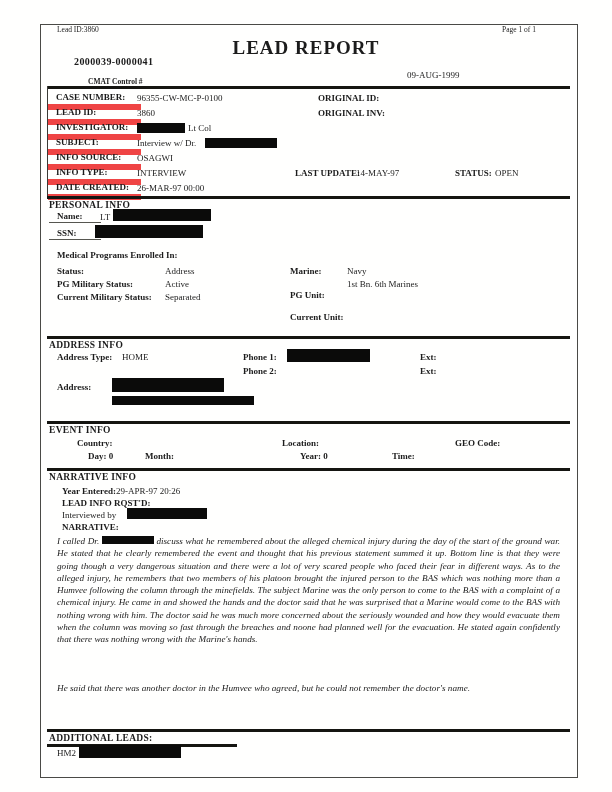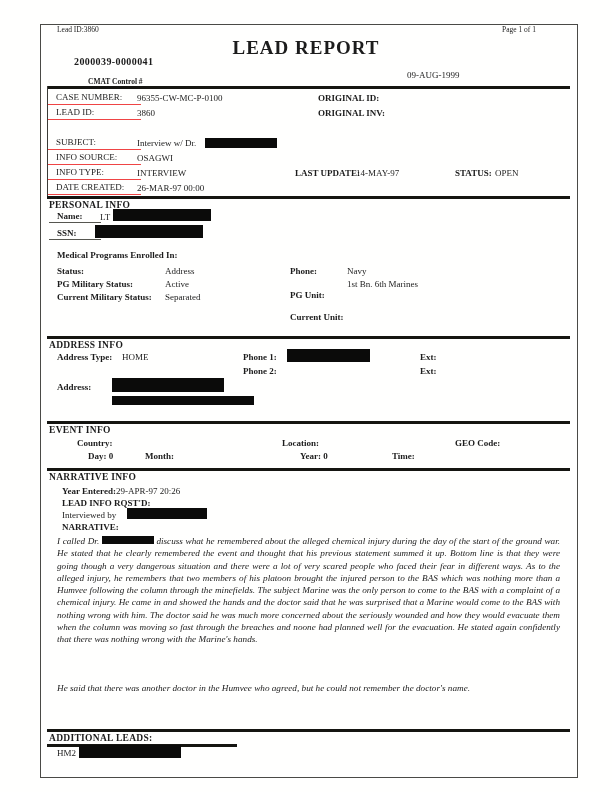--- a/index.html
+++ b/index.html
@@ -15,21 +15,21 @@
   .fs9  { font-size:9px; }
   .fs10 { font-size:10px; }
   .title { font-size:19px; font-weight:bold; letter-spacing:1px; }
   .page-border { position:absolute; left:40px; top:24px; width:536px; height:752px; border:1px solid #4a4a46; }
   .bar { position:absolute; left:47px; width:523px; height:3px; background:#151511; }
   .vline { position:absolute; width:1px; background:#3a3a36; }
   .redact { position:absolute; background:#0b0b0a; }
   .redact-inline { display:inline-block; background:#0b0b0a; vertical-align:baseline; }
   .row { position:absolute; left:47px; width:523px; height:15px; font-size:9px; }
   .cell-label { position:absolute; left:1px; top:1px; width:85px; padding-left:8px; height:12px;
-                border-bottom:1px solid #ef4444; font-weight:normal; }
+                border-bottom:6px solid #ef4444; font-weight:bold; }
   .rv { position:absolute; top:2px; }
   .sec-title { font-weight:bold; font-size:9.5px; letter-spacing:0.3px; }
   .para { position:absolute; left:57px; width:503px; font-size:9.2px; line-height:12.3px;
           text-align:justify; white-space:normal; color:#222;font-style:italic; }
   .ul-cell { border-bottom:1px solid #56564f; padding-bottom:1px; }
 </style>
 </head>
 <body>
 
 <div class="page">
@@ -51,20 +51,25 @@
     <span class="rv" style="left:90px;">96355-CW-MC-P-0100</span>
     <span class="rv b" style="left:271px;">ORIGINAL ID:</span>
   </div>
 
   <div class="row" style="top:106px;">
     <span class="cell-label">LEAD ID:</span>
     <span class="rv" style="left:90px;">3860</span>
     <span class="rv b" style="left:271px;">ORIGINAL INV:</span>
   </div>
 
+  <div class="row" style="top:121px;">
+    <span class="cell-label">INVESTIGATOR:</span>
+    <span class="redact" style="left:90px; top:2px; width:48px; height:10px;"></span>
+    <span class="rv" style="left:141px;">Lt Col</span>
+  </div>
 
   <div class="row" style="top:136px;">
     <span class="cell-label">SUBJECT:</span>
     <span class="rv" style="left:90px;">Interview w/ Dr.</span>
     <span class="redact" style="left:158px; top:2px; width:72px; height:10px;"></span>
   </div>
 
   <div class="row" style="top:151px;">
     <span class="cell-label">INFO SOURCE:</span>
     <span class="rv" style="left:90px;">OSAGWI</span>
@@ -91,21 +96,21 @@
   <span class="abs fs9" style="left:100px; top:212px;">LT</span>
   <div class="redact" style="left:113px; top:209px; width:98px; height:12px;"></div>
 
   <span class="abs fs9 b ul-cell" style="left:49px; top:228px; width:44px; padding-left:8px;">SSN:</span>
   <div class="redact" style="left:95px; top:225px; width:108px; height:13px;"></div>
 
   <span class="abs fs9 b" style="left:57px; top:250px;">Medical  Programs Enrolled In:</span>
 
   <span class="abs fs9 b" style="left:57px; top:266px;">Status:</span>
   <span class="abs fs9" style="left:165px; top:266px;">Address</span>
-  <span class="abs fs9 b" style="left:290px; top:266px;">Phone:</span>
+  <span class="abs fs9 b" style="left:290px; top:266px;">Marine:</span>
   <span class="abs fs9" style="left:347px; top:266px;">Navy</span>
 
   <span class="abs fs9 b" style="left:57px; top:279px;">PG Military Status:</span>
   <span class="abs fs9" style="left:165px; top:279px;">Active</span>
   <span class="abs fs9 b" style="left:290px; top:290px;">PG Unit:</span>
   <span class="abs fs9" style="left:347px; top:279px;">1st Bn. 6th Marines</span>
 
   <span class="abs fs9 b" style="left:57px; top:292px;">Current Military Status:</span>
   <span class="abs fs9" style="left:165px; top:292px;">Separated</span>
 

